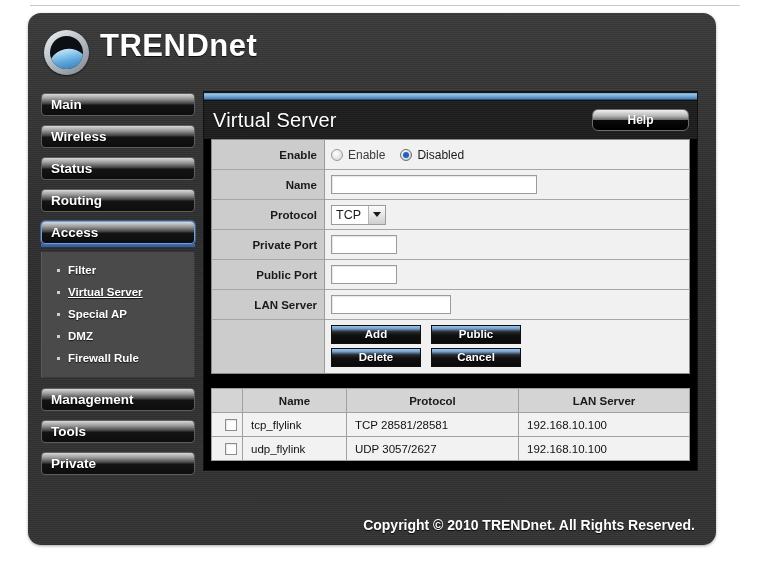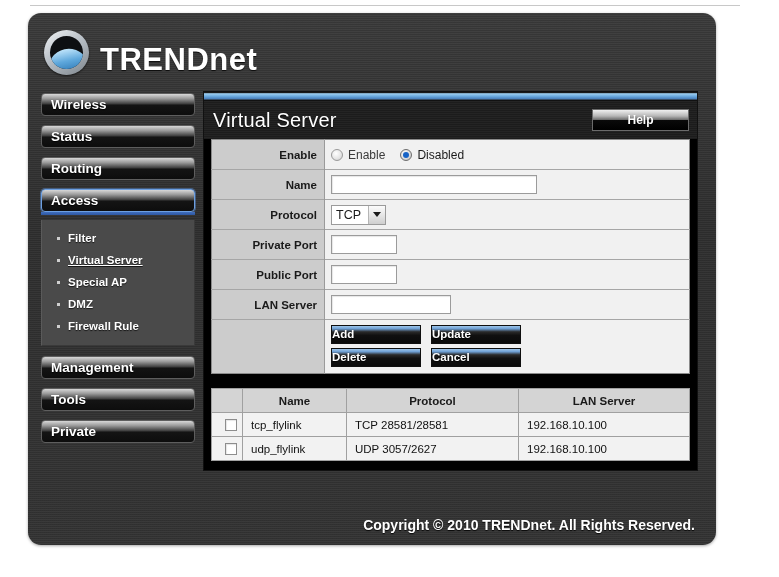--- a/index.html
+++ b/index.html
@@ -41,21 +41,21 @@
   .brand-bar {
     position: absolute;
     left: 0; top: 0;
     width: 688px; height: 75px;
   }
 
   .logo-wrap {
     position: absolute;
     left: 16px; top: 17px;
     display: flex;
-    align-items: flex-end;
+    align-items: flex-start;
   }
 
   .logo-mark {
     width: 45px; height: 45px;
     border-radius: 50%;
     background: linear-gradient(145deg, #f2f4f6 0%, #b9c0c7 45%, #7d858c 100%);
     display: flex;
     align-items: center;
     justify-content: center;
     box-shadow: 0 1px 2px rgba(0,0,0,0.6);
@@ -199,21 +199,21 @@
   }
   .page-title {
     color: #ffffff;
     font-size: 20px;
     letter-spacing: 0.2px;
     text-shadow: 0 1px 1px rgba(0,0,0,0.9);
   }
   .help-btn {
     width: 97px; height: 22px;
     border: 1px solid #6b6b6b;
-    border-radius: 0;
+    border-radius: 6px;
     background: linear-gradient(to bottom, #efefef 0%, #b6b6b6 30%, #6c6c6c 49%, #0a0a0a 51%, #000000 100%);
     color: #ffffff;
     font-size: 12px;
     font-weight: bold;
     line-height: 20px;
     text-align: center;
     text-shadow: 0 1px 1px rgba(0,0,0,0.9);
     cursor: pointer;
   }
 
@@ -317,21 +317,21 @@
     gap: 4px 10px;
   }
   .act-btn {
     height: 19px;
     border: 1px solid #0f0f0f;
     background: linear-gradient(to bottom, #9ec6ea 0%, #6e9fd4 16%, #2b2b2b 34%, #101010 55%, #0a0a0a 100%);
     color: #ffffff;
     font-size: 11.5px;
     font-weight: bold;
     line-height: 17px;
-    text-align: left;
+    text-align: center;
     text-shadow: 0 1px 1px rgba(0,0,0,0.95);
     cursor: pointer;
   }
 
   
   .data-wrap {
     width: 479px;
     margin: 14px auto 0 auto;
     background: #000;
   }
@@ -398,20 +398,21 @@
       <div class="logo-mark">
         <div class="logo-inner">
           <div class="logo-swoosh"></div>
         </div>
       </div>
       <div class="brand-text"><span>TREND</span><span class="lower">net</span></div>
     </div>
   </div>
 
   <div class="sidebar">
+    <div class="nav-btn">Main</div>
     <div class="nav-btn">Wireless</div>
     <div class="nav-btn">Status</div>
     <div class="nav-btn">Routing</div>
 
     <div class="nav-btn active">Access</div>
     <div class="nav-active-underline"></div>
 
     <div class="submenu">
       <div class="sub-item">
         <span class="sub-bullet"></span>
@@ -500,21 +501,21 @@
           <td class="val-cell">
             <input class="txt-input w-mid" type="text" value="" style="">
           </td>
         </tr>
 
         <tr>
           <td class="lbl-cell"></td>
           <td class="btn-cell">
             <div class="btn-grid">
               <div class="act-btn">Add</div>
-              <div class="act-btn">Update</div>
+              <div class="act-btn">Public</div>
               <div class="act-btn">Delete</div>
               <div class="act-btn">Cancel</div>
             </div>
           </td>
         </tr>
       </tbody>
         </table>
 
       <div class="data-wrap">
         <table class="data-table">

